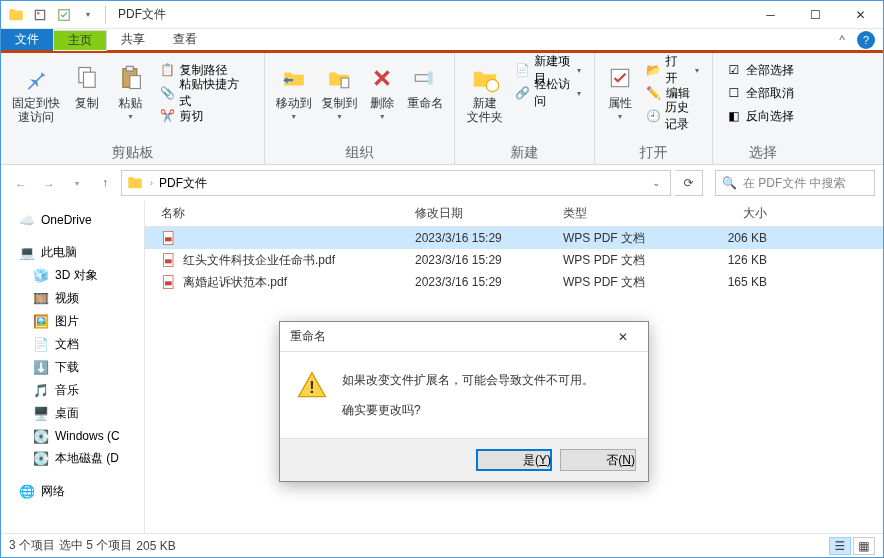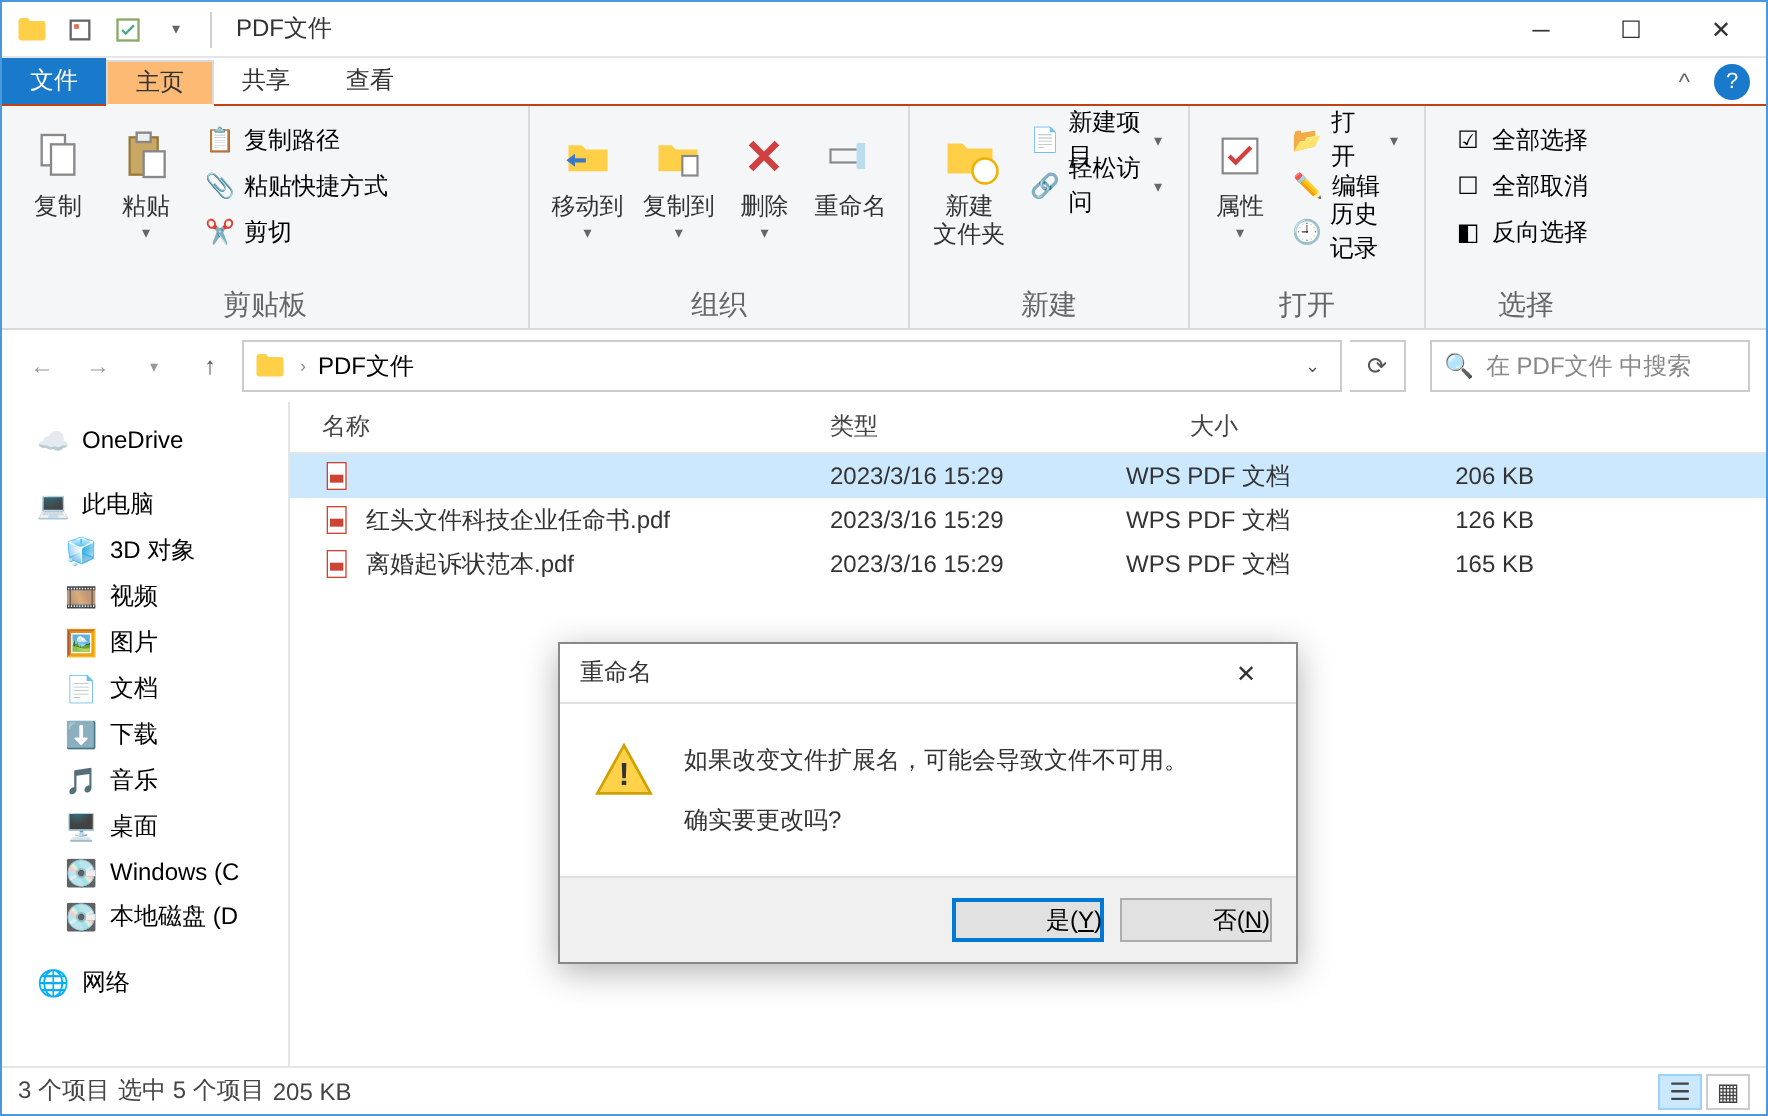--- a/index.html
+++ b/index.html
@@ -6,24 +6,24 @@
 body{background:#fff;width:884px;height:558px;overflow:hidden;border:1px solid #4a98e0;position:relative}
 .titlebar{height:28px;background:#fff;display:flex;align-items:center;border-bottom:1px solid #e5e5e5}
 .titlebar .qat{display:flex;align-items:center;gap:2px;padding-left:4px}
 .titlebar .qicon{width:22px;height:22px;display:flex;align-items:center;justify-content:center;border:1px solid transparent}
 .titlebar .folder-mini{width:18px;height:18px}
 .titlebar .sep{width:1px;height:18px;background:#d0d0d0;margin:0 4px}
 .titlebar .title{padding-left:8px;color:#333}
 .titlebar .winbtns{margin-left:auto;display:flex}
 .titlebar .winbtn{width:45px;height:28px;display:flex;align-items:center;justify-content:center;color:#333}
 
-.ribbon-tabs{height:24px;background:#fff;display:flex;align-items:stretch;border-bottom:1px solid #c2410c}
+.ribbon-tabs{height:24px;background:#fff;display:flex;align-items:stretch;border-bottom:3px solid #c2410c}
 .rtab{padding:0 14px;display:flex;align-items:center;color:#333;cursor:pointer}
 .rtab.file{background:#1979ca;color:#fff}
-.rtab.active{background:#fdba74;border:1px solid #dadada;border-bottom:1px solid #f5f6f7;position:relative;top:1px}
+.rtab.active{background:#84cc16;border:1px solid #dadada;border-bottom:1px solid #f5f6f7;position:relative;top:1px}
 .ribbon-tabs .right{margin-left:auto;display:flex;align-items:center;gap:6px;padding-right:8px}
 .ribbon-tabs .chev{color:#666;padding:2px 6px}
 .ribbon-tabs .help{width:18px;height:18px;border-radius:50%;background:#1979ca;color:#fff;display:flex;align-items:center;justify-content:center;font-size:11px}
 
 .ribbon{height:112px;background:#f5f6f7;border-bottom:1px solid #dadada;display:flex}
 .rgroup{border-right:1px solid #dadada;padding:4px 8px 2px;display:flex;flex-direction:column}
 .rgroup .grow{flex:1;display:flex;gap:4px}
 .rgroup .gname{text-align:center;color:#666;font-size:14px;padding-top:2px}
 .bigbtn{width:54px;display:flex;flex-direction:column;align-items:center;justify-content:flex-start;padding-top:4px;gap:2px;text-align:center;cursor:pointer;border:1px solid transparent}
 .bigbtn .ico{width:32px;height:32px;display:flex;align-items:center;justify-content:center}
@@ -119,20 +119,29 @@
   <div class="rtab">查看</div>
   <div class="right">
     <span class="chev">^</span>
     <span class="help">?</span>
   </div>
 </div>
 
 <div class="ribbon">
   <div class="rgroup" style="width:264px">
     <div class="grow">
+      <div class="bigbtn">
+        <span class="ico">
+            <svg width="28" height="28" viewBox="0 0 24 24">
+              <path fill="#5a8fd6" d="M14 4l6 6-3 1-4 4 1 5-3-3-5 5-1-1 5-5-3-3 5 1 4-4 1-3-3-3z"></path>
+            </svg>
+          </span>
+        <span class="lbl" style="white-space:pre">固定到快
+速访问</span>
+      </div>
       <div class="bigbtn" style="width:40px">
         <span class="ico">
             <svg width="28" height="28" viewBox="0 0 24 24">
               <rect x="5" y="3" width="10" height="13" fill="#fff" stroke="#888"></rect>
               <rect x="9" y="7" width="10" height="13" fill="#fff" stroke="#888"></rect>
             </svg>
           </span>
         <span class="lbl">复制</span>
       </div>
       <div class="bigbtn" style="width:40px">
@@ -360,20 +369,21 @@
     <div class="sidegap"></div>
     <div class="sideitem">
         <span class="sicon">🌐</span>
         <span>网络</span>
       </div>
   </div>
 
   <div class="filelist">
     <div class="headers">
       <div class="hcol h-name">名称</div>
+      <div class="hcol h-date">修改日期</div>
       <div class="hcol h-type">类型</div>
       <div class="hcol h-size">大小</div>
     </div>
     <div id="rows">
         <div class="row sel">
           <div class="rcol r-name">
             <span class="pdfico">
               <svg width="16" height="16" viewBox="0 0 24 24">
                 <rect x="4" y="2" width="14" height="20" fill="#fff" stroke="#cc4433"></rect>
                 <rect x="6" y="11" width="10" height="6" fill="#cc4433"></rect>

